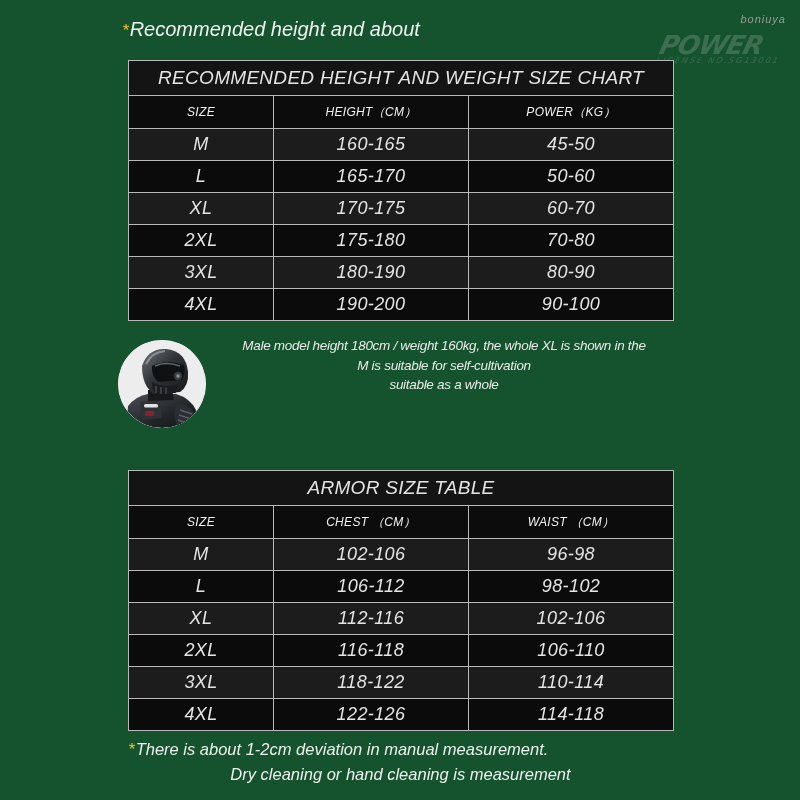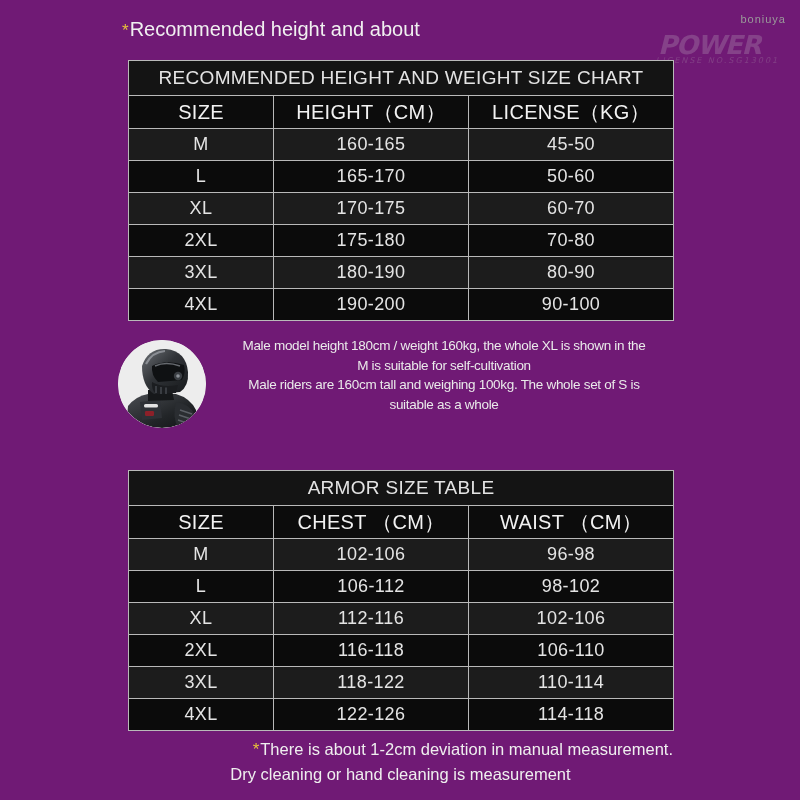--- a/index.html
+++ b/index.html
@@ -12,21 +12,22 @@
     height: 800px;
     position: relative;
     overflow: hidden;
     font-family: "Liberation Sans", sans-serif;
     color: #e8e8e8;
   }
 
   .page {
     position: absolute;
     inset: 0;
-    background: #701a75;
+    background: #14532d;
+    font-style: italic;
   }
 
   
   .wm-text {
     position: absolute;
     top: 13px;
     right: 14px;
     font-size: 11px;
     letter-spacing: 1px;
     color: #9a9a9a;
@@ -91,21 +92,21 @@
     padding: 0;
   }
   .size-table .caption-cell {
     height: 34px;
     font-size: 19px;
     letter-spacing: 0.3px;
     background: #141414;
   }
   .size-table .head-cell {
     height: 32px;
-    font-size: 20px;
+    font-size: 12px;
     background: #0c0c0c;
     color: #f2f2f2;
     letter-spacing: 0.3px;
     text-align: center;
   }
   .size-table .data-cell {
     height: 31px;
     font-size: 18px;
     letter-spacing: 0.4px;
   }
@@ -157,21 +158,21 @@
     position: absolute;
     left: 128px;
     top: 737px;
     width: 545px;
     text-align: center;
     font-size: 16.5px;
     line-height: 25px;
     color: #efefef;
   }
   .footer .line { display: block; }
-  .footer .l1 { text-align: right; }
+  .footer .l1 { text-align: left; }
 </style>
 </head>
 <body>
 
 <div class="page">
 
   <div class="wm-text">boniuya</div>
   <div class="wm-logo">
     <div class="l1">POWER</div>
     <div class="l2">LICENSE NO.SG13001</div>
@@ -187,21 +188,21 @@
         <col class="col-mid">
         <col class="col-last">
     </colgroup>
     <tbody>
       <tr>
         <td class="caption-cell" colspan="3">RECOMMENDED HEIGHT AND WEIGHT SIZE CHART</td>
       </tr>
       <tr>
         <th class="head-cell">SIZE</th>
         <th class="head-cell">HEIGHT（CM）</th>
-        <th class="head-cell">LICENSE（KG）</th>
+        <th class="head-cell">POWER（KG）</th>
       </tr>
       <tr class="row-a">
         <td class="data-cell">M</td>
         <td class="data-cell">160-165</td>
         <td class="data-cell">45-50</td>
       </tr>
       <tr class="row-b">
         <td class="data-cell">L</td>
         <td class="data-cell">165-170</td>
         <td class="data-cell">50-60</td>
@@ -272,21 +273,20 @@
           <path d="M34 42 Q44 48 60 45 L58 53 L38 54 Q33 49 34 42 Z" fill="#1b1d20"></path>
           <path d="M38 46 L38 53 M43 47 L43 54 M48 47.5 L48 54" stroke="#50545a" stroke-width="1.2"></path>
 
           <path d="M28 24 Q34 12 47 11" stroke="#b9bec4" stroke-width="2.2" fill="none" opacity="0.55"></path>
         </g>
       </svg>
     </div>
     <div class="info-text">
       <span class="line">Male model height 180cm / weight 160kg, the whole XL is shown in the</span>
       <span class="line">M  is suitable for self-cultivation</span>
-      <span class="line">Male riders are 160cm tall and weighing 100kg. The whole set of  S  is</span>
       <span class="line">suitable as a whole</span>
     </div>
   </div>
 
   <table class="size-table" id="table-armor">
     <colgroup>
       <col class="col-size">
         <col class="col-mid">
         <col class="col-last">
     </colgroup>

